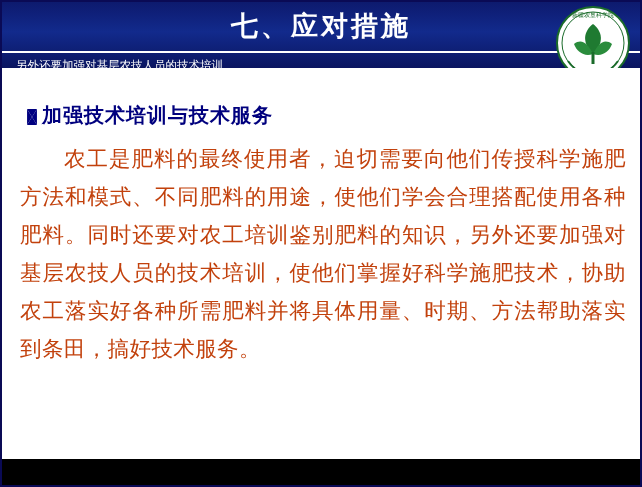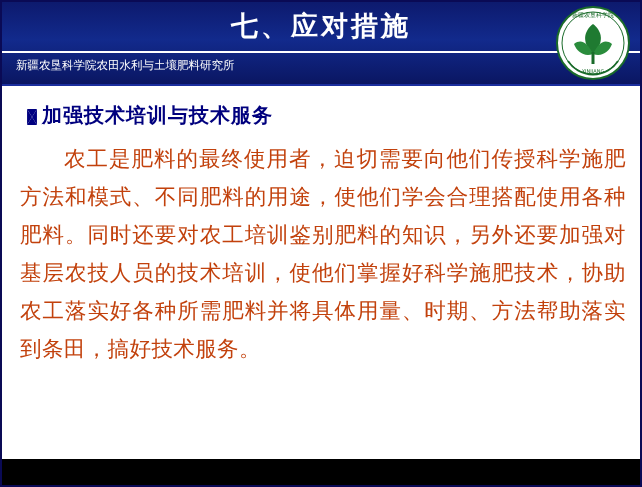--- a/index.html
+++ b/index.html
@@ -18,21 +18,21 @@
     overflow: hidden;
     box-sizing: border-box;
     border: 2px solid #0a0a55;
   }
   
   .header {
     position: absolute;
     left: 0;
     top: 0;
     width: 100%;
-    height: 84px;
+    height: 66px;
     background: linear-gradient(to bottom, #0d1a6e 0%, #122a8c 45%, #0a1560 100%);
     overflow: hidden;
   }
   .header-title {
     position: absolute;
     left: 0;
     top: 6px;
     width: 100%;
     text-align: center;
     color: #ffffff;
@@ -146,21 +146,21 @@
   }
 </style>
 </head>
 <body>
 
 <div class="slide">
 
   <div class="header">
     <div class="header-title">七、应对措施</div>
     <div class="header-rule"></div>
-    <div class="header-sub">新疆农垦科学院农田水利与土壤肥料研究所</div>
+    <div class="header-sub">另外还要加强对基层农技人员的技术培训</div>
     <div class="header-bottom-edge"></div>
 
     <div class="logo">
       <svg viewBox="0 0 78 78" width="78" height="78" aria-hidden="true">
         <circle cx="39" cy="39" r="36" fill="#ffffff" stroke="#1a6b2a" stroke-width="2"></circle>
         <circle cx="39" cy="39" r="31" fill="#ffffff" stroke="#1a6b2a" stroke-width="1"></circle>
         <path d="M39 20 C30 27, 27 38, 39 50 C51 38, 48 27, 39 20 Z" fill="#1f7a31"></path>
         <path d="M20 40 C28 34, 34 40, 39 50 C30 53, 23 48, 20 40 Z" fill="#2a8c3c"></path>
         <path d="M58 40 C50 34, 44 40, 39 50 C48 53, 55 48, 58 40 Z" fill="#2a8c3c"></path>
         <rect x="37.5" y="48" width="3" height="12" fill="#1a6b2a"></rect>

